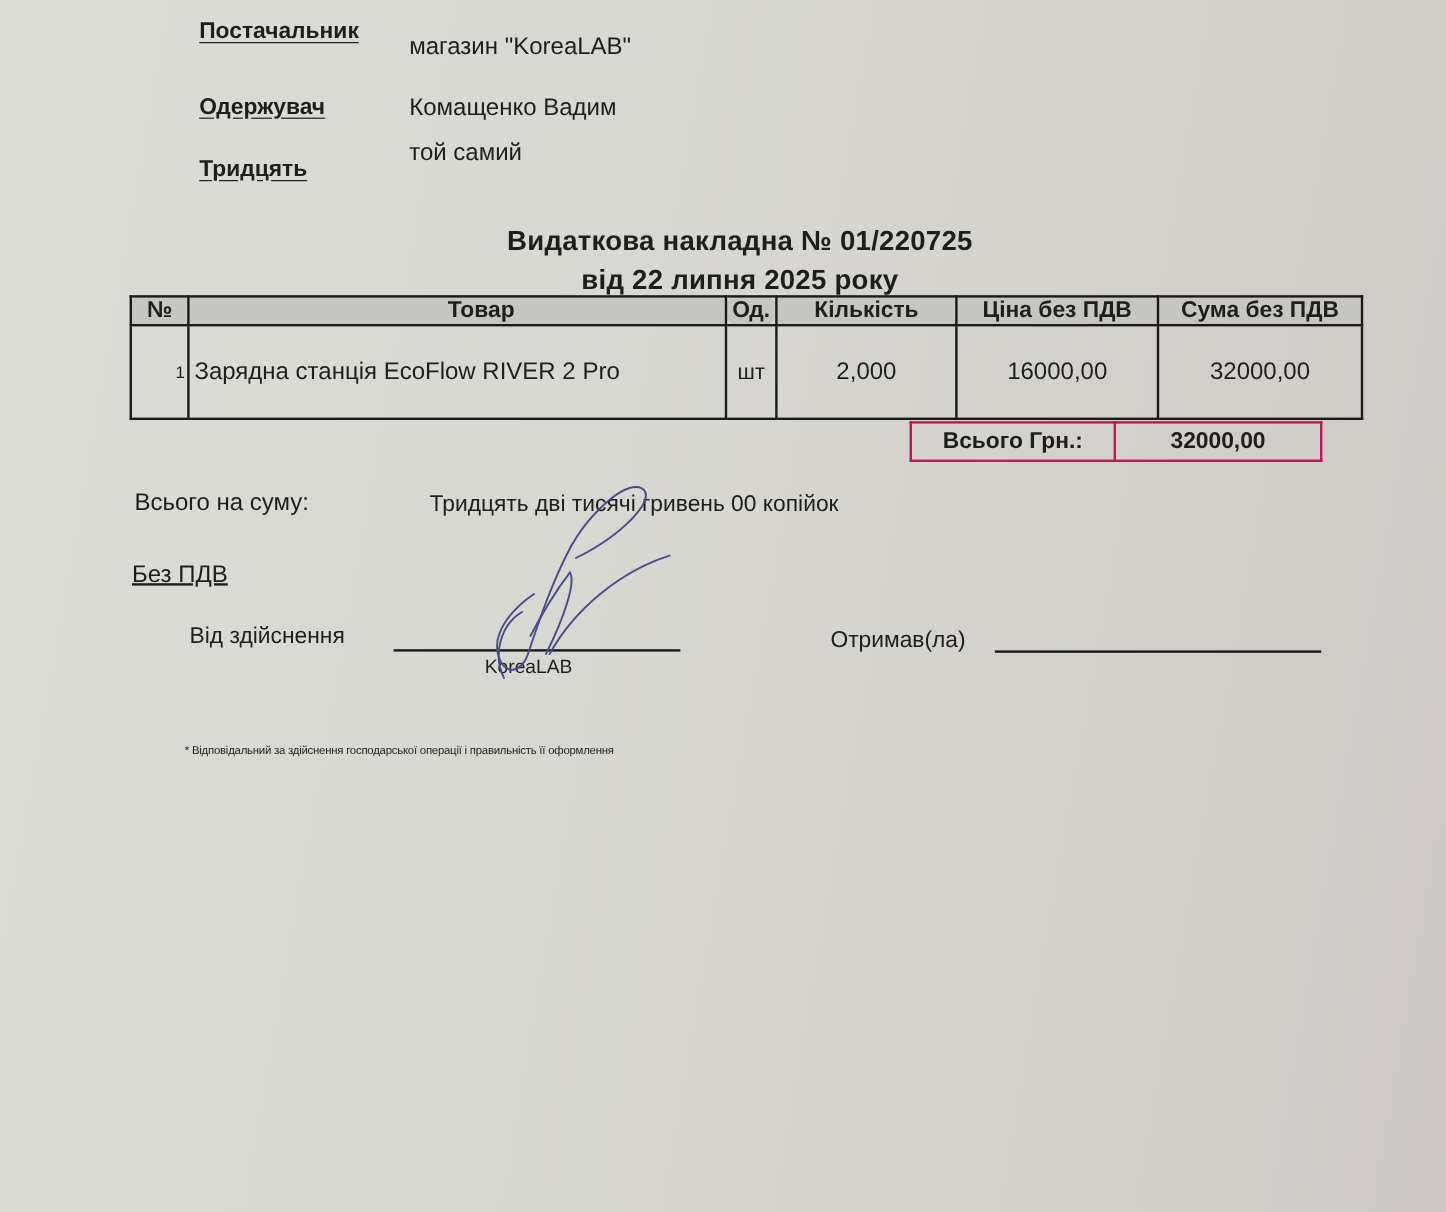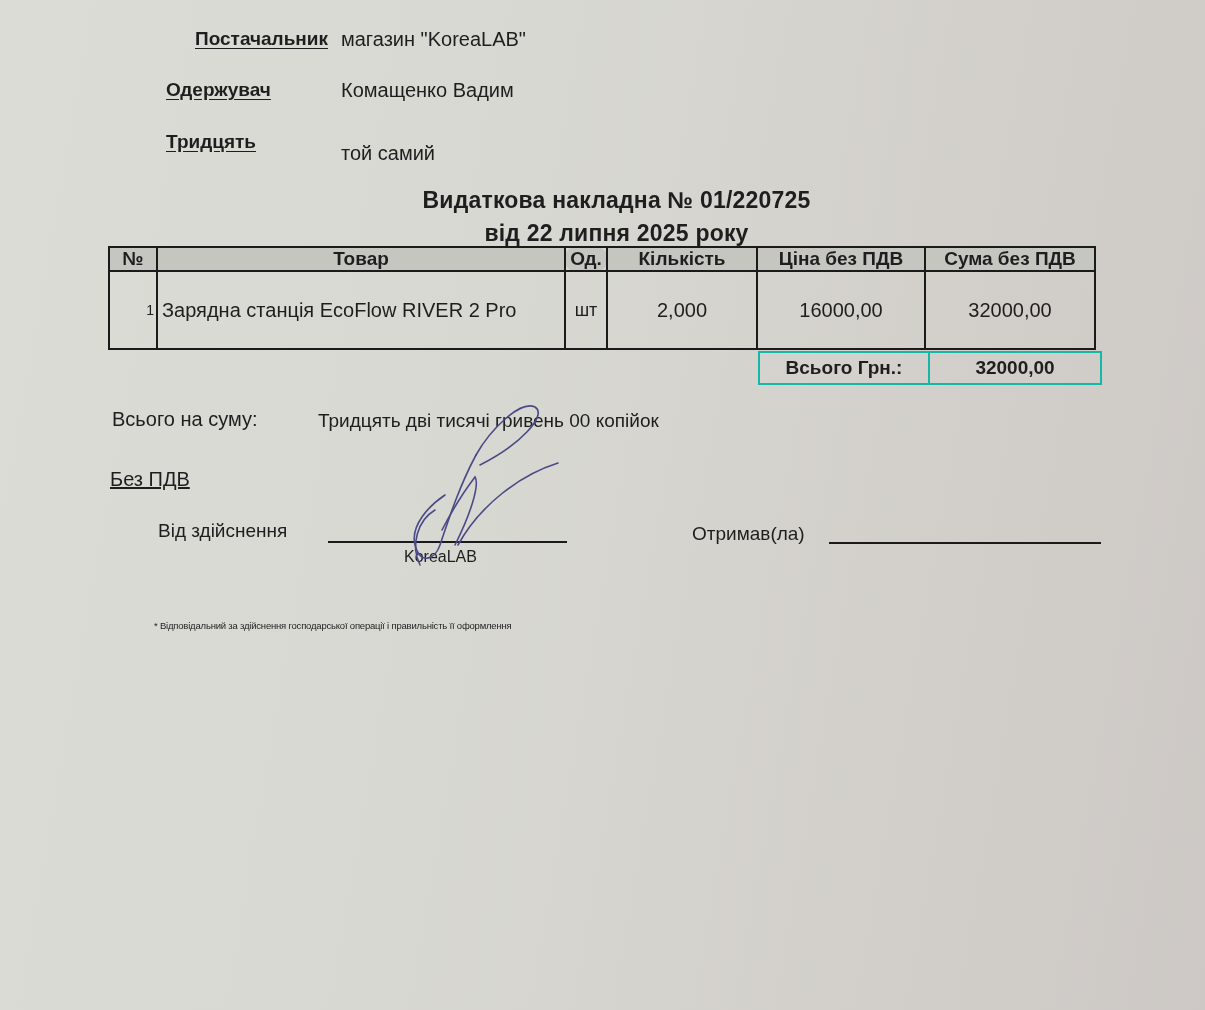--- a/index.html
+++ b/index.html
@@ -10,42 +10,42 @@
   }
   .abs { position:absolute; }
   .party-label { font-weight:bold; font-size:19px; text-decoration:underline; text-underline-offset:3px; }
   .party-value { font-size:20px; }
   .title { left:0; width:1205px; text-align:center; font-weight:bold; font-size:23px; font-family:"Liberation Sans", sans-serif; letter-spacing:0.2px;padding-left:14px; }
   table.items { position:absolute; left:108px; top:246px; border-collapse:collapse; }
   table.items th, table.items td { border:2px solid #1a1a1a; padding:0; }
   table.items th { background:#c6c6c0; font-weight:bold; font-size:19px; height:22px; line-height:20px; }
   table.items td { height:76px; font-size:20px; text-align:center; }
   .totals { position:absolute; left:758px; top:351px; border-collapse:collapse; }
-  .totals td { border:2px solid #14b8a6; font-weight:bold; font-size:19px; height:28px; text-align:center; }
+  .totals td { border:2px solid #be185d; font-weight:bold; font-size:19px; height:28px; text-align:center; }
   .line { position:absolute; height:2px; background:#1a1a1a; }
   .sig { position:absolute; left:380px; top:395px; }
 </style>
 </head>
 <body>
 
-<div class="abs party-label" style="left:166px;top:28px;margin-left:29px;">Постачальник</div>
+<div class="abs party-label" style="left:166px;top:16px;">Постачальник</div>
 <div class="abs party-value" style="left:341px;top:28px;">магазин "KoreaLAB"</div>
 <div class="abs party-label" style="left:166px;top:79px;">Одержувач</div>
 <div class="abs party-value" style="left:341px;top:79px;">Комащенко Вадим</div>
 <div class="abs party-label" style="left:166px;top:131px;">Тридцять</div>
-<div class="abs party-value" style="left:341px;top:142px;">той самий</div>
+<div class="abs party-value" style="left:341px;top:116px;">той самий</div>
 
 <div class="abs title" style="top:187px;">Видаткова накладна № 01/220725</div>
 <div class="abs title" style="top:220px;">від 22 липня 2025 року</div>
 
 <table class="items">
   <thead>
     <tr>
       <th style="width:46px;">№</th>
-      <th style="width:406px;">Товар</th>
+      <th style="width:406px;padding-left:40px;">Товар</th>
       <th style="width:40px;border-radius:10px;">Од.</th>
       <th style="width:148px;">Кількість</th>
       <th style="width:166px;">Ціна без ПДВ</th>
       <th style="width:168px;">Сума без ПДВ</th>
     </tr>
   </thead>
   <tbody>
     <tr>
       <td style="text-align:right;font-size:14px;padding-right:2px;vertical-align:middle;">1</td>
       <td style="text-align:left;padding-left:4px;">Зарядна станція EcoFlow RIVER 2 Pro</td>
@@ -60,21 +60,21 @@
 <table class="totals">
   <tbody>
       <tr>
     <td style="width:166px;">Всього Грн.:</td>
     <td style="width:168px;">32000,00</td>
   </tr>
 </tbody>
   </table>
 
 <div class="abs" style="left:112px;top:408px;font-size:20px;">Всього на суму:</div>
-<div class="abs" style="left:318px;top:410px;font-size:19px;text-align:center;">Тридцять дві тисячі гривень 00 копійок</div>
+<div class="abs" style="left:358px;top:410px;font-size:19px;text-align:center;">Тридцять дві тисячі гривень 00 копійок</div>
 <div class="abs" style="left:110px;top:468px;font-size:20px;text-decoration:underline;">Без ПДВ</div>
 
 <div class="abs" style="left:158px;top:520px;font-size:19px;">Від здійснення</div>
 <div class="line" style="left:328px;top:541px;width:239px;"></div>
 <div class="abs" style="left:404px;top:548px;font-size:16px;">KoreaLAB</div>
 <div class="abs" style="left:692px;top:523px;font-size:19px;">Отримав(ла)</div>
 <div class="line" style="left:829px;top:542px;width:272px;"></div>
 <div class="abs" style="left:154px;top:576px;font-size:9.5px;letter-spacing:-0.2px;margin-top:44px;">* Відповідальний за здійснення господарської операції і правильність її оформлення</div>
 
 <svg class="sig" width="200" height="180" viewBox="0 0 200 180">

